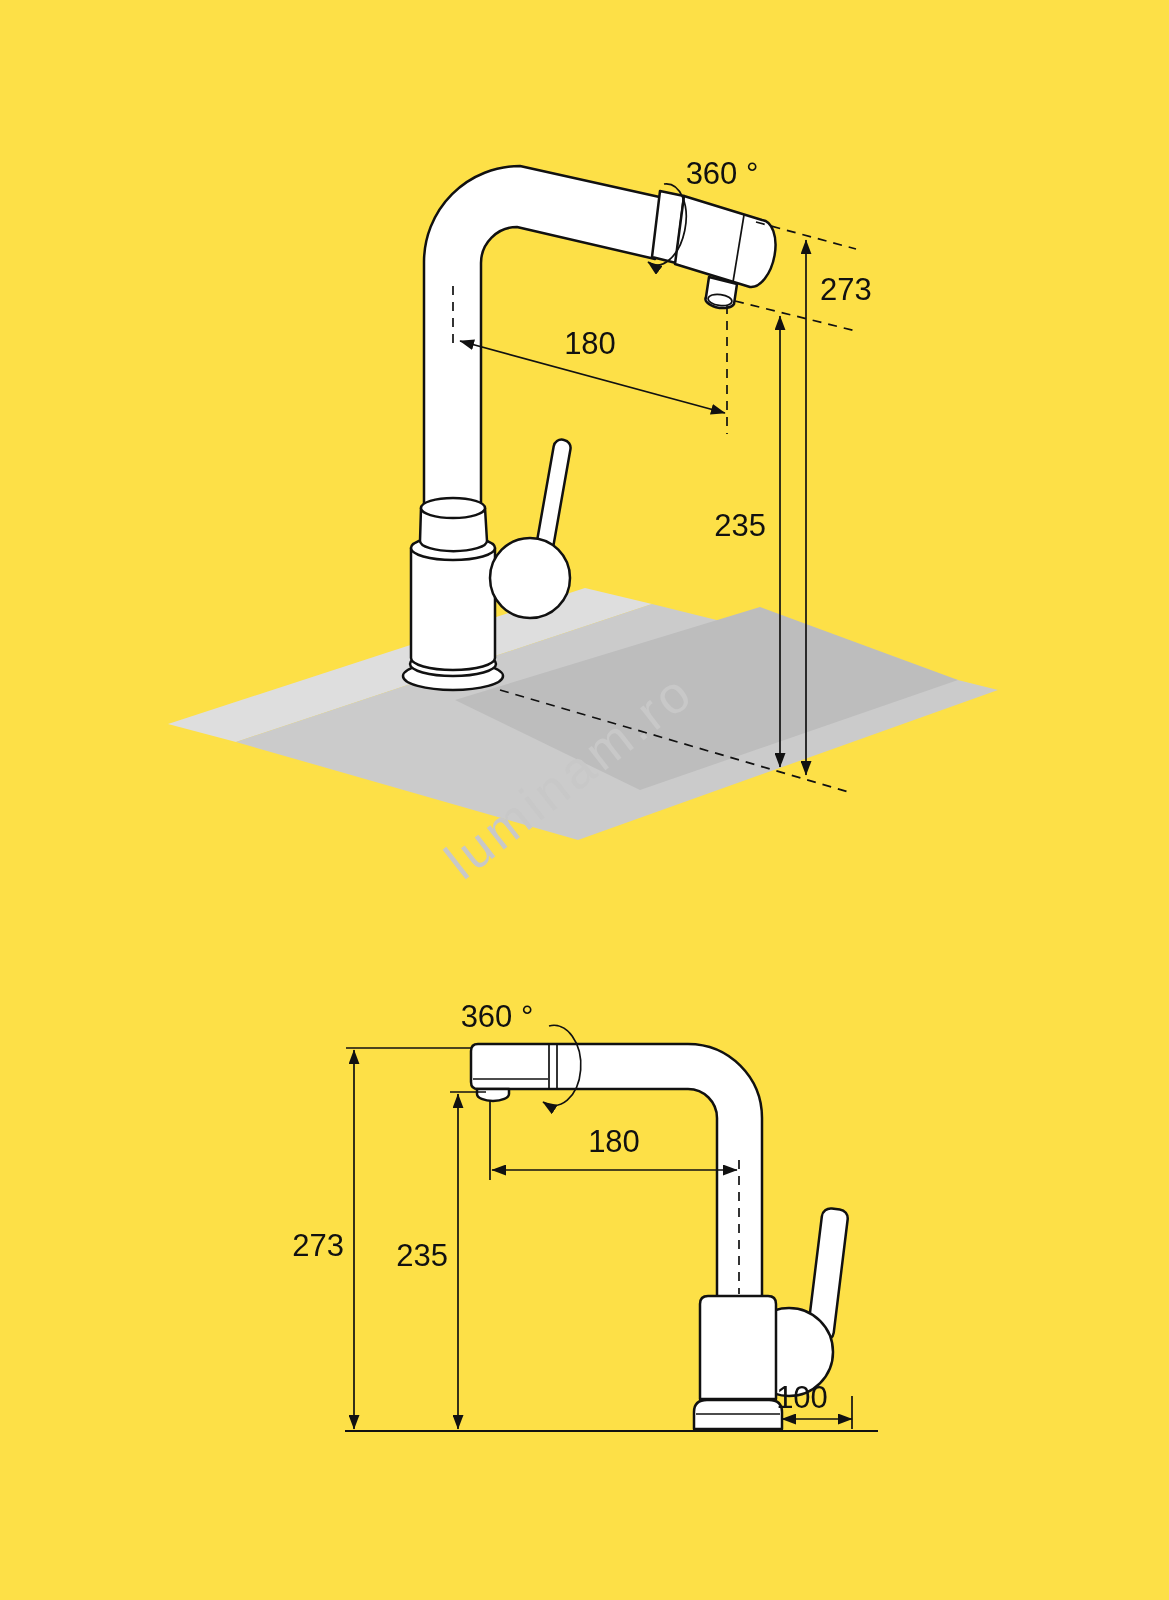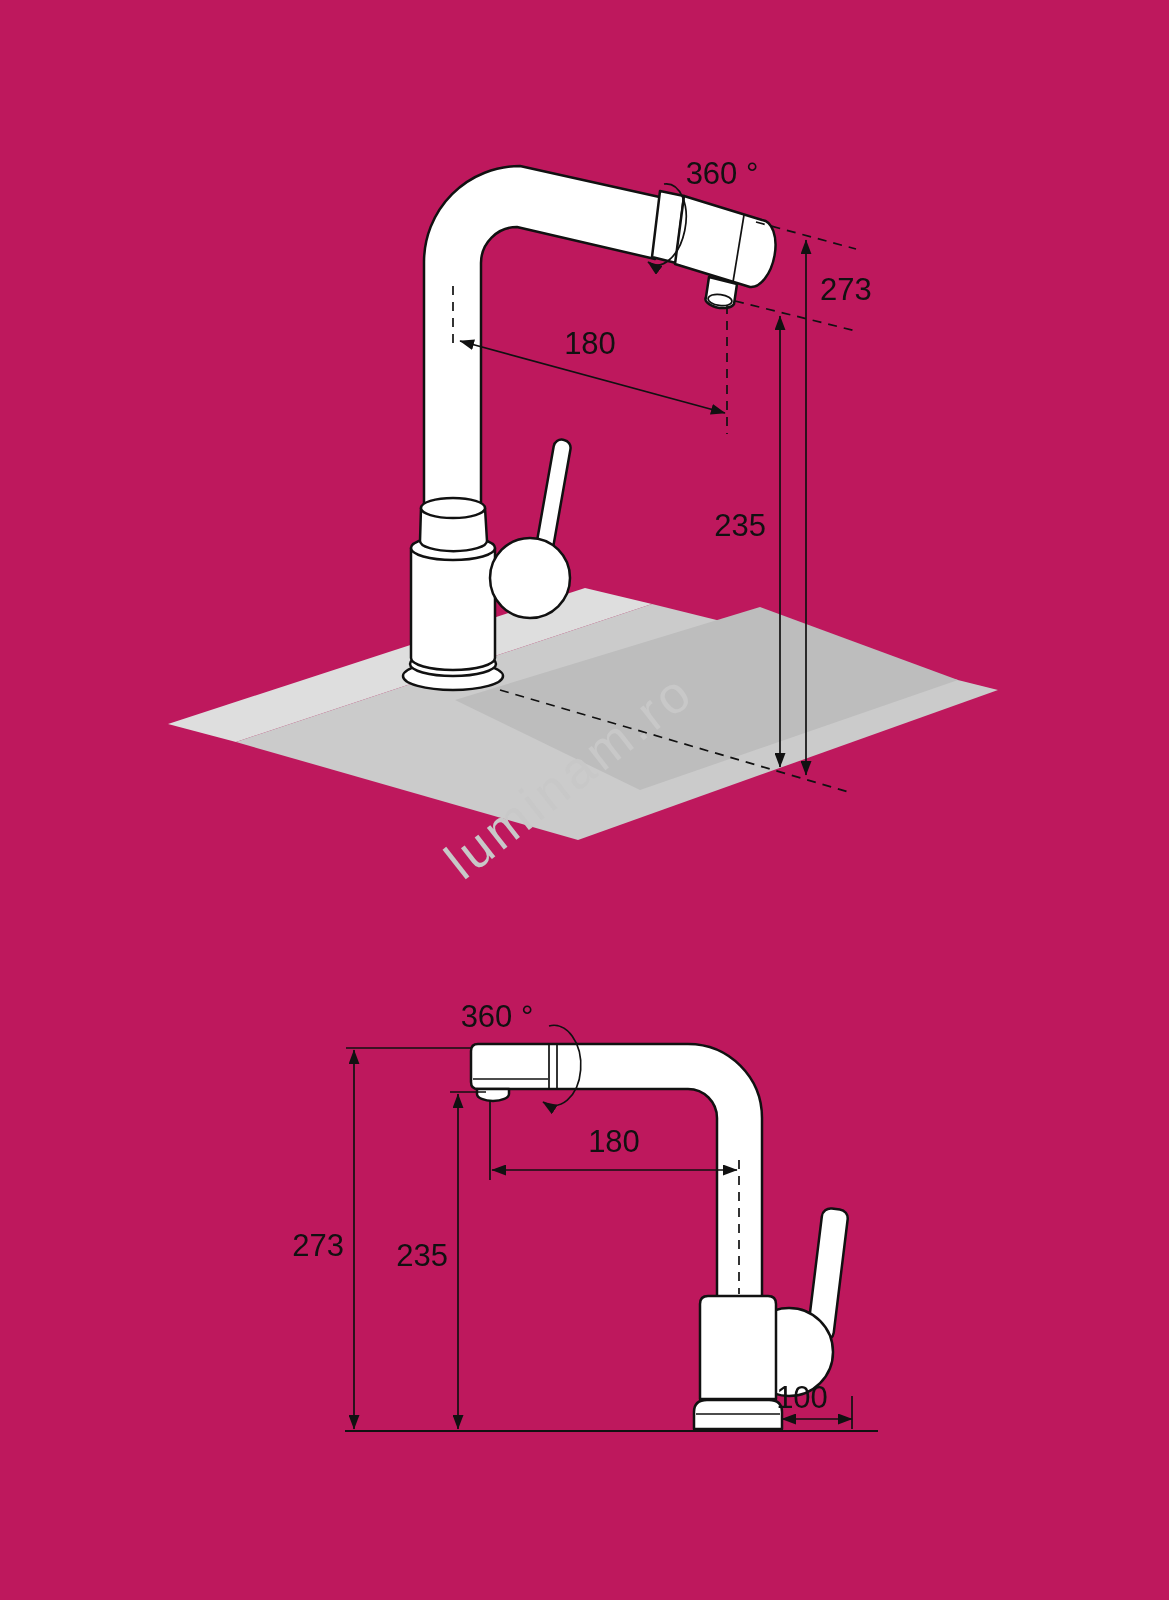--- a/index.html
+++ b/index.html
@@ -1,19 +1,19 @@
 <!DOCTYPE html>
 <html><head>
 <meta charset="utf-8">
 <style>
   html,body{margin:0;padding:0;background:#ffffff;}
   .page{
     position:relative;
     width:1169px;height:1600px;
-    background:#be185d;
+    background:#fde047;
     font-family:"Liberation Sans", sans-serif;
     overflow:hidden;
   }
   svg{display:block;}
   text{
     font-family:"Liberation Sans", sans-serif;
     fill:#111111;
   }
   .dim-label{font-size:31px;}
   .watermark-text{

